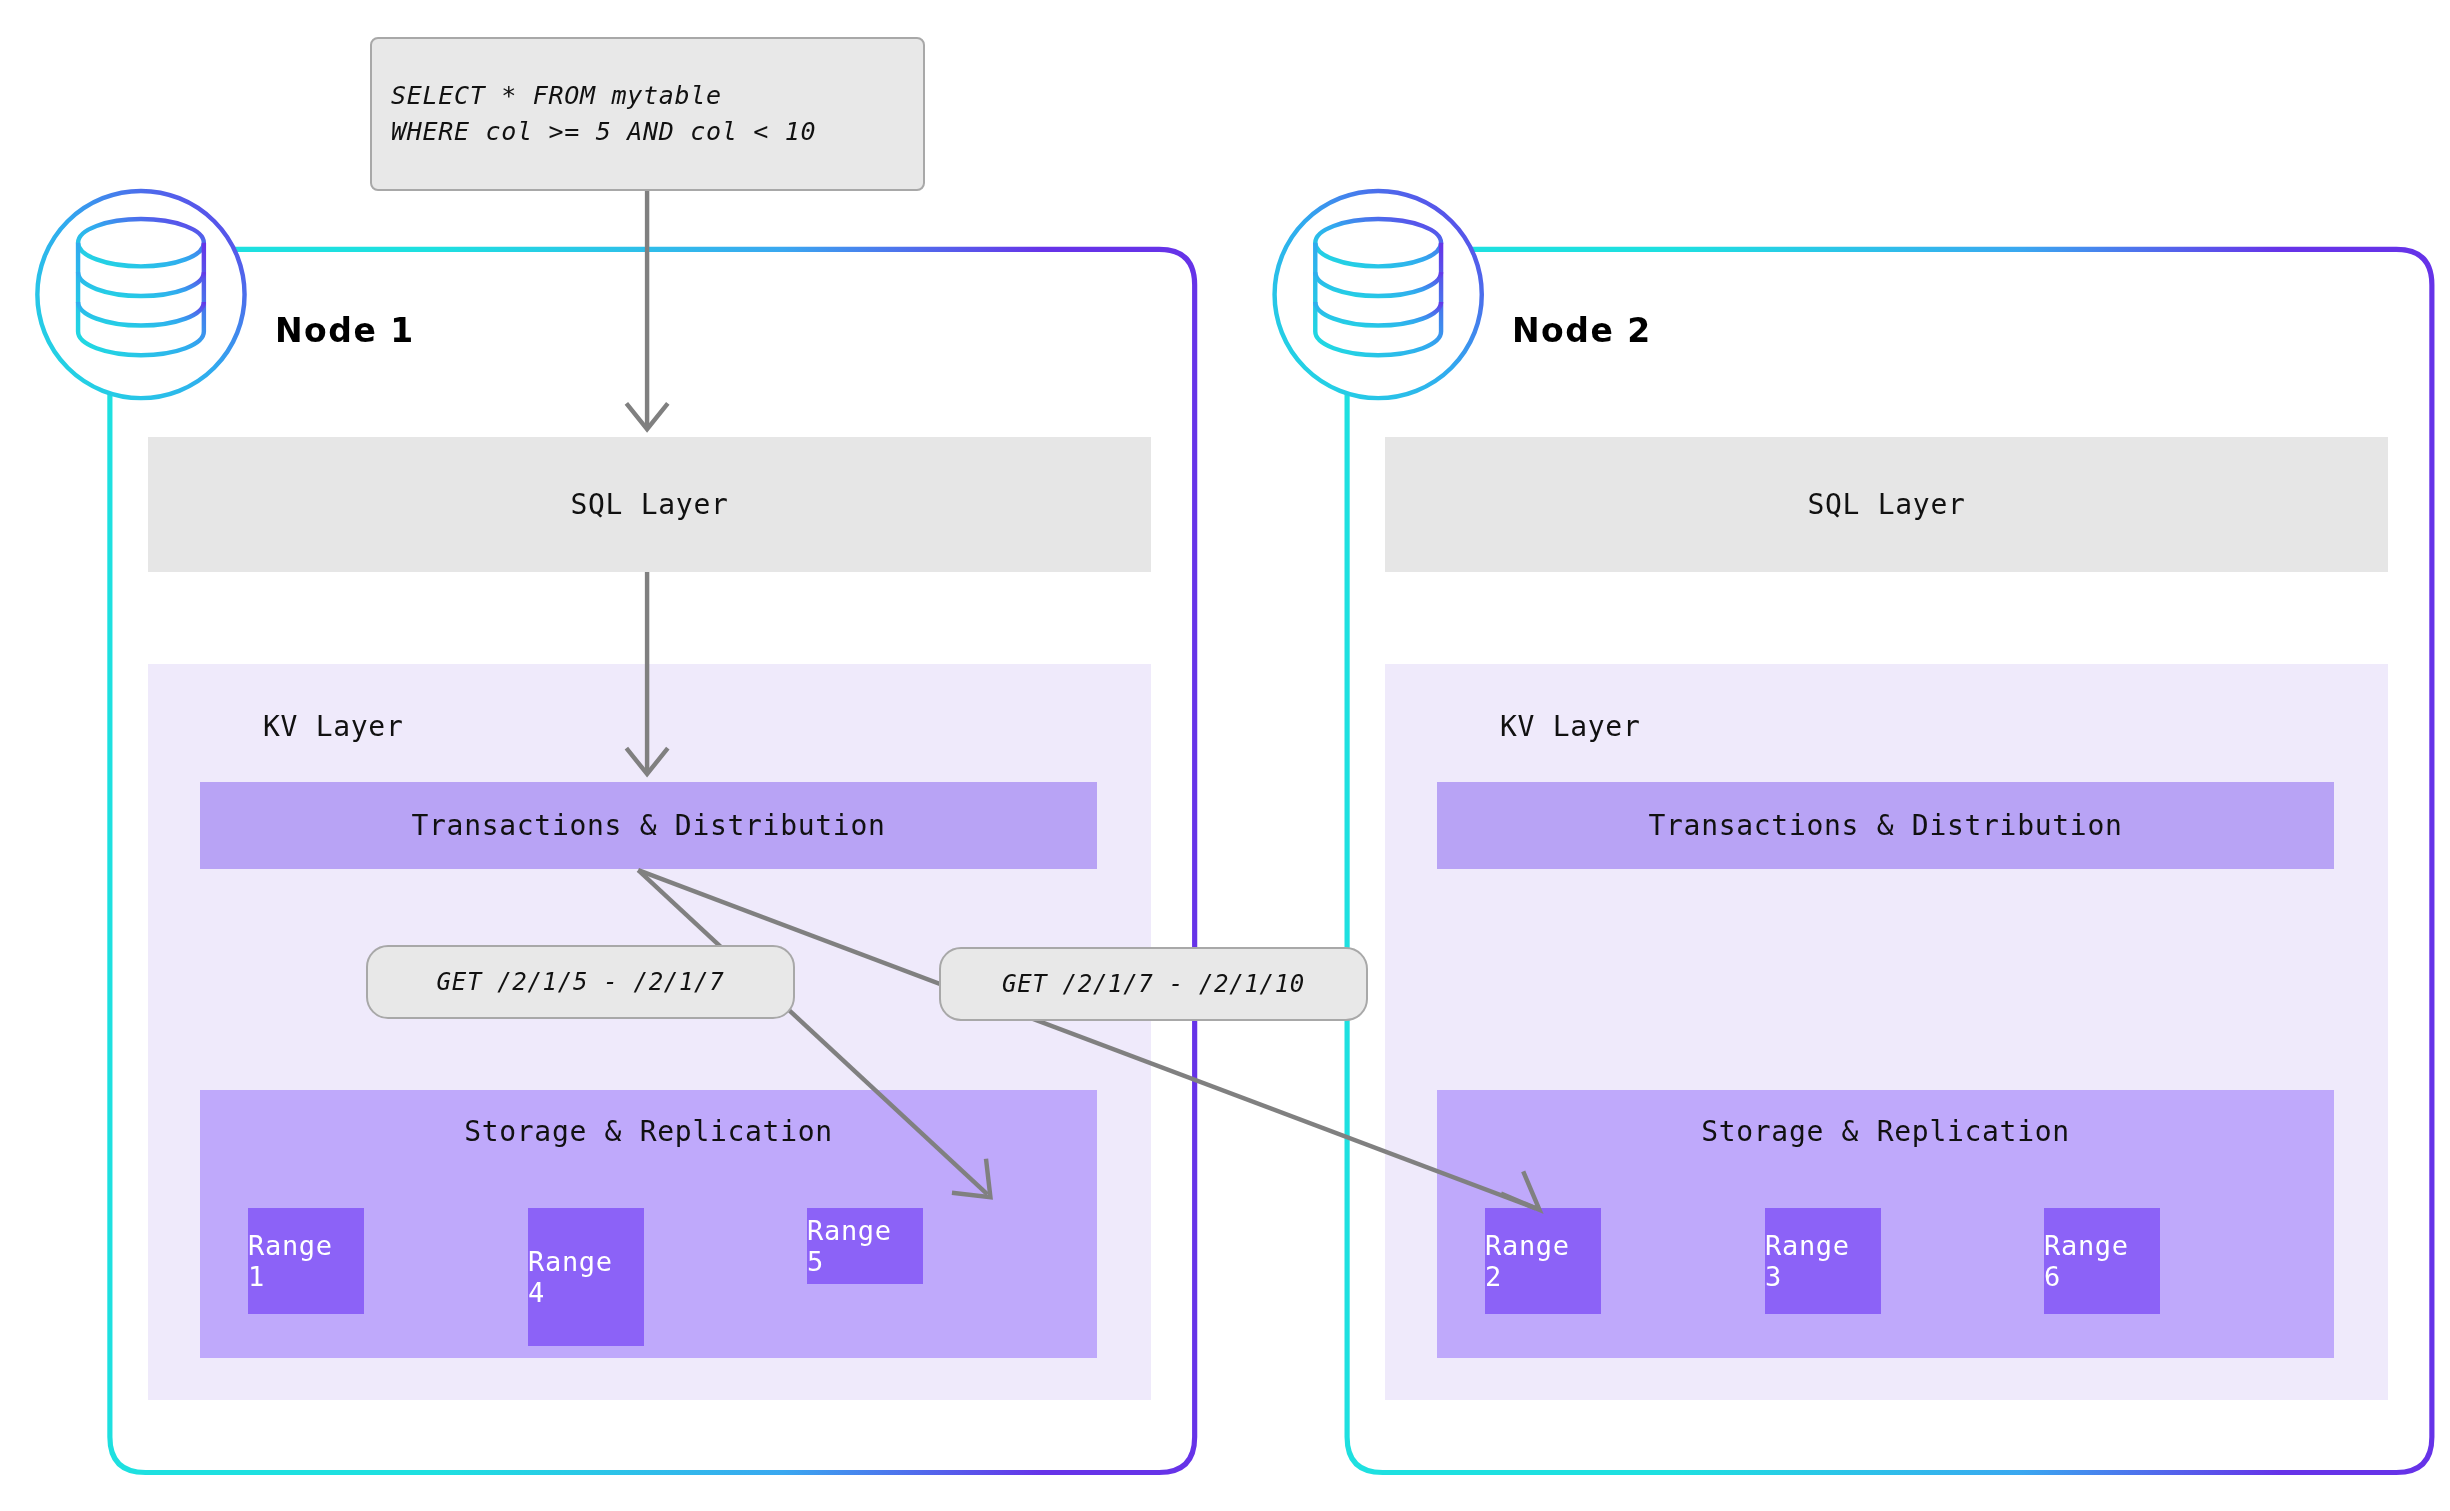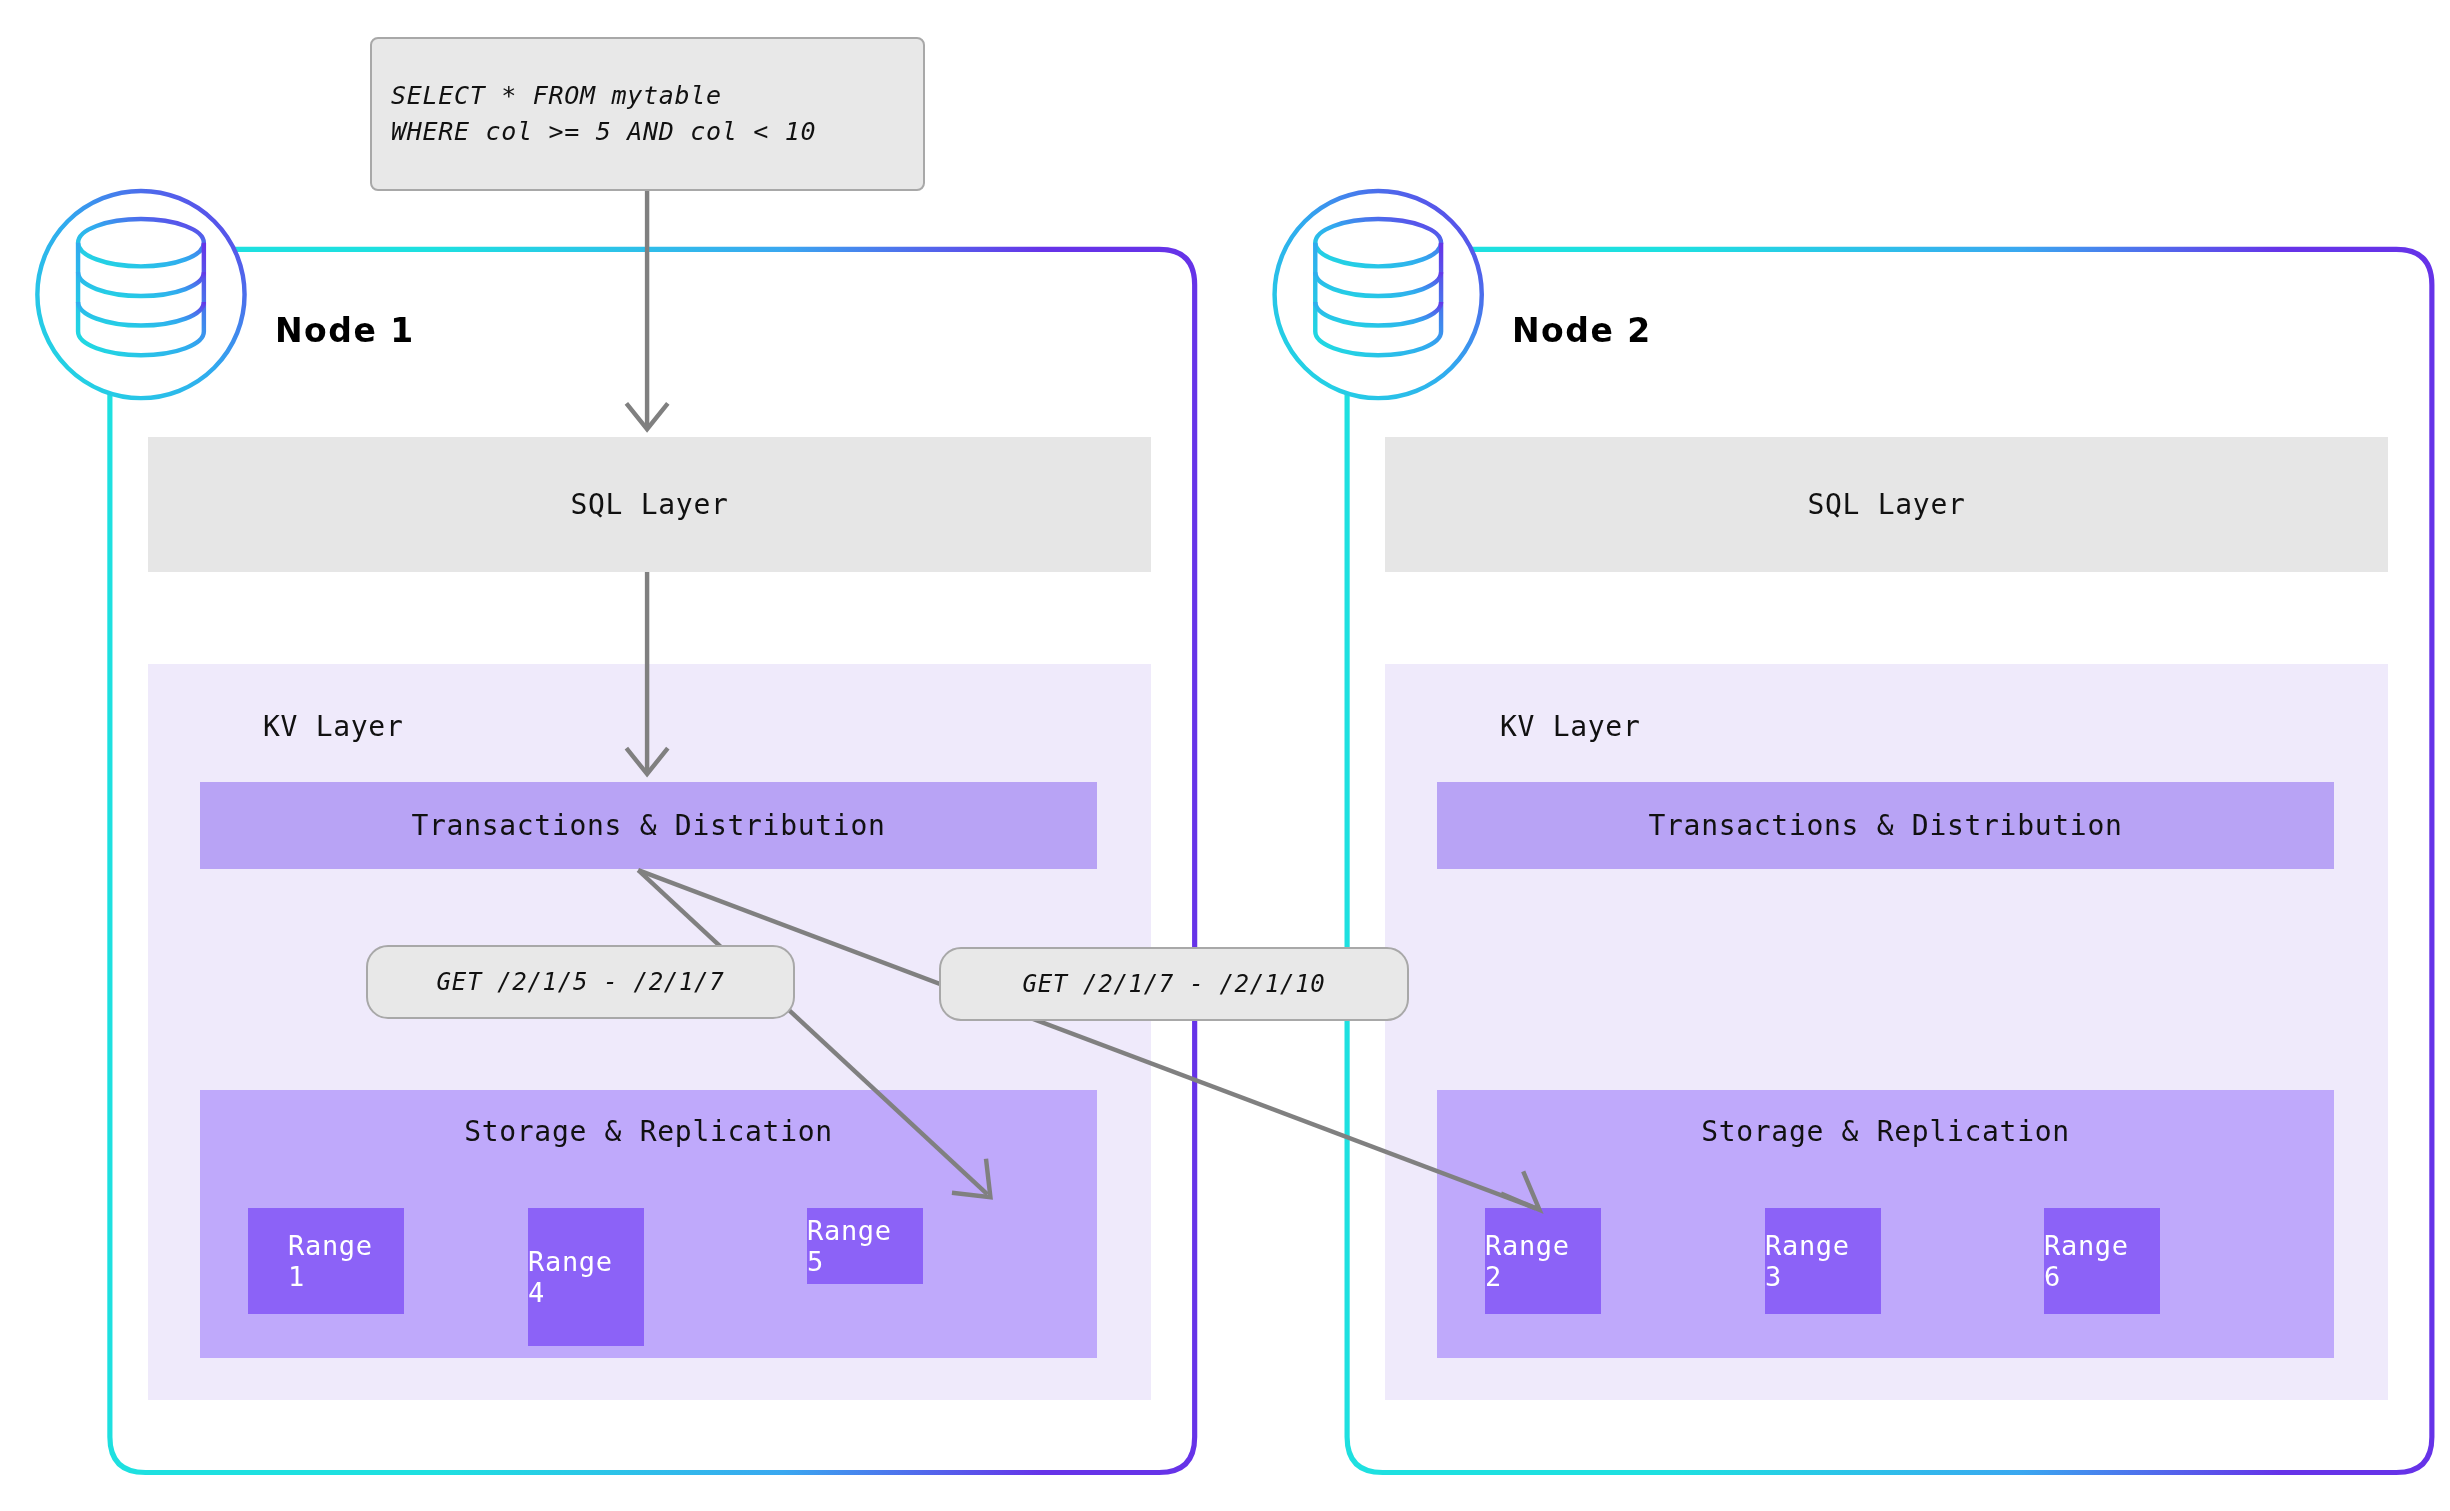--- a/index.html
+++ b/index.html
@@ -198,21 +198,21 @@
 
   <div class="sql-layer" style="left:148px; top:437px; width:1003px; height:135px;">SQL Layer</div>
 
   <div class="kv-layer" style="left:148px; top:664px; width:1003px; height:736px;"></div>
   <div class="kv-layer-label" style="left:263px; top:710px; z-index:4;">KV Layer</div>
 
   <div class="txn-bar" style="left:200px; top:782px; width:897px; height:87px;">Transactions &amp; Distribution</div>
 
   <div class="storage-panel" style="left:200px; top:1090px; width:897px; height:268px;">
     <div class="storage-title" style="top:25px;">Storage &amp; Replication</div>
-    <div class="range-box" style="left:48px; top:118px; width:116px; height:106px;padding-left:40px;">Range 1</div>
+    <div class="range-box" style="left:48px; top:118px; width:116px; height:106px;">Range 1</div>
     <div class="range-box" style="left:328px; top:118px; width:116px; height:138px;">Range 4</div>
     <div class="range-box" style="left:607px; top:118px; width:116px; height:76px;">Range 5</div>
   </div>
 
   <div class="sql-layer" style="left:1385px; top:437px; width:1003px; height:135px;">SQL Layer</div>
 
   <div class="kv-layer" style="left:1385px; top:664px; width:1003px; height:736px;"></div>
   <div class="kv-layer-label" style="left:1500px; top:710px; z-index:4;">KV Layer</div>
 
   <div class="txn-bar" style="left:1437px; top:782px; width:897px; height:87px;">Transactions &amp; Distribution</div>
@@ -250,16 +250,16 @@
   </svg>
 
   <div class="bubble sql-query" style="left:370px; top:37px; width:555px; height:154px;">
     <span>SELECT * FROM mytable</span>
     <span>WHERE col &gt;= 5 AND col &lt; 10</span>
   </div>
 
 
   <div class="bubble get-label" style="left:366px; top:945px; width:429px; height:74px;">GET /2/1/5 - /2/1/7</div>
 
-  <div class="bubble get-label" style="left:939px; top:947px; width:470px; height:74px;">GET /2/1/7 - /2/1/10</div>
+  <div class="bubble get-label" style="left:939px; top:947px; width:429px; height:74px;">GET /2/1/7 - /2/1/10</div>
 
 </div>
 
 
 </body></html>

